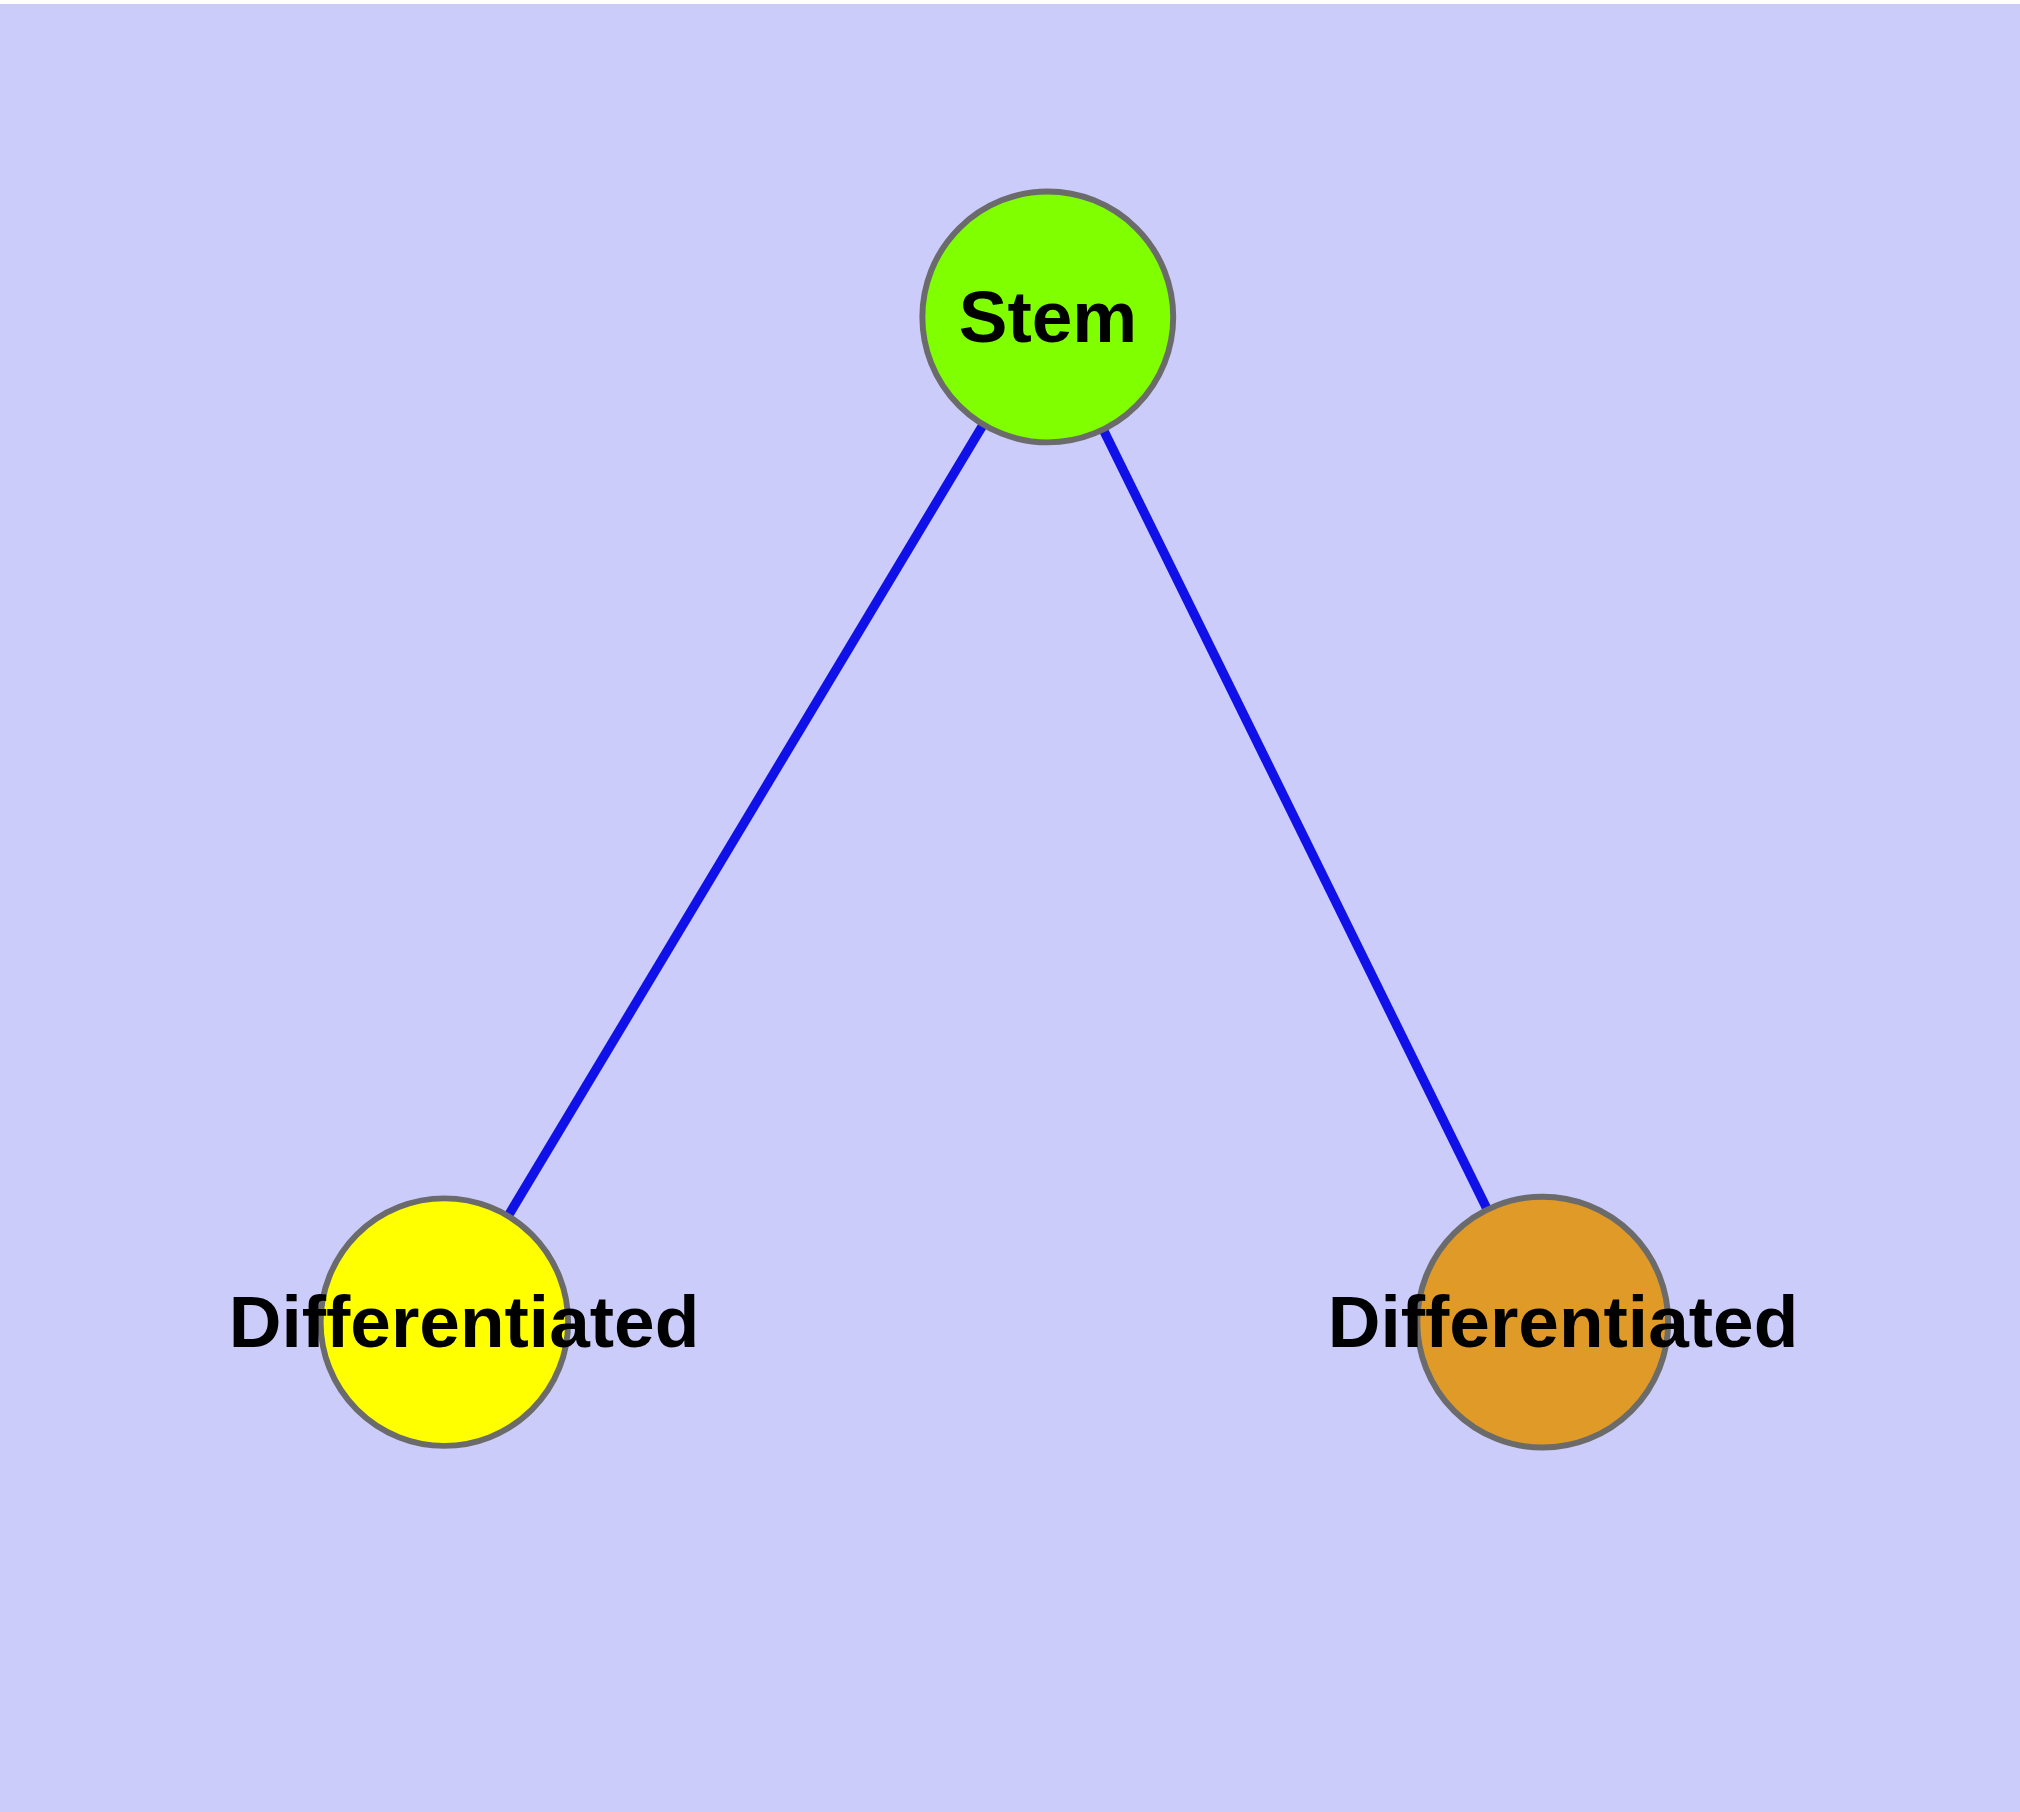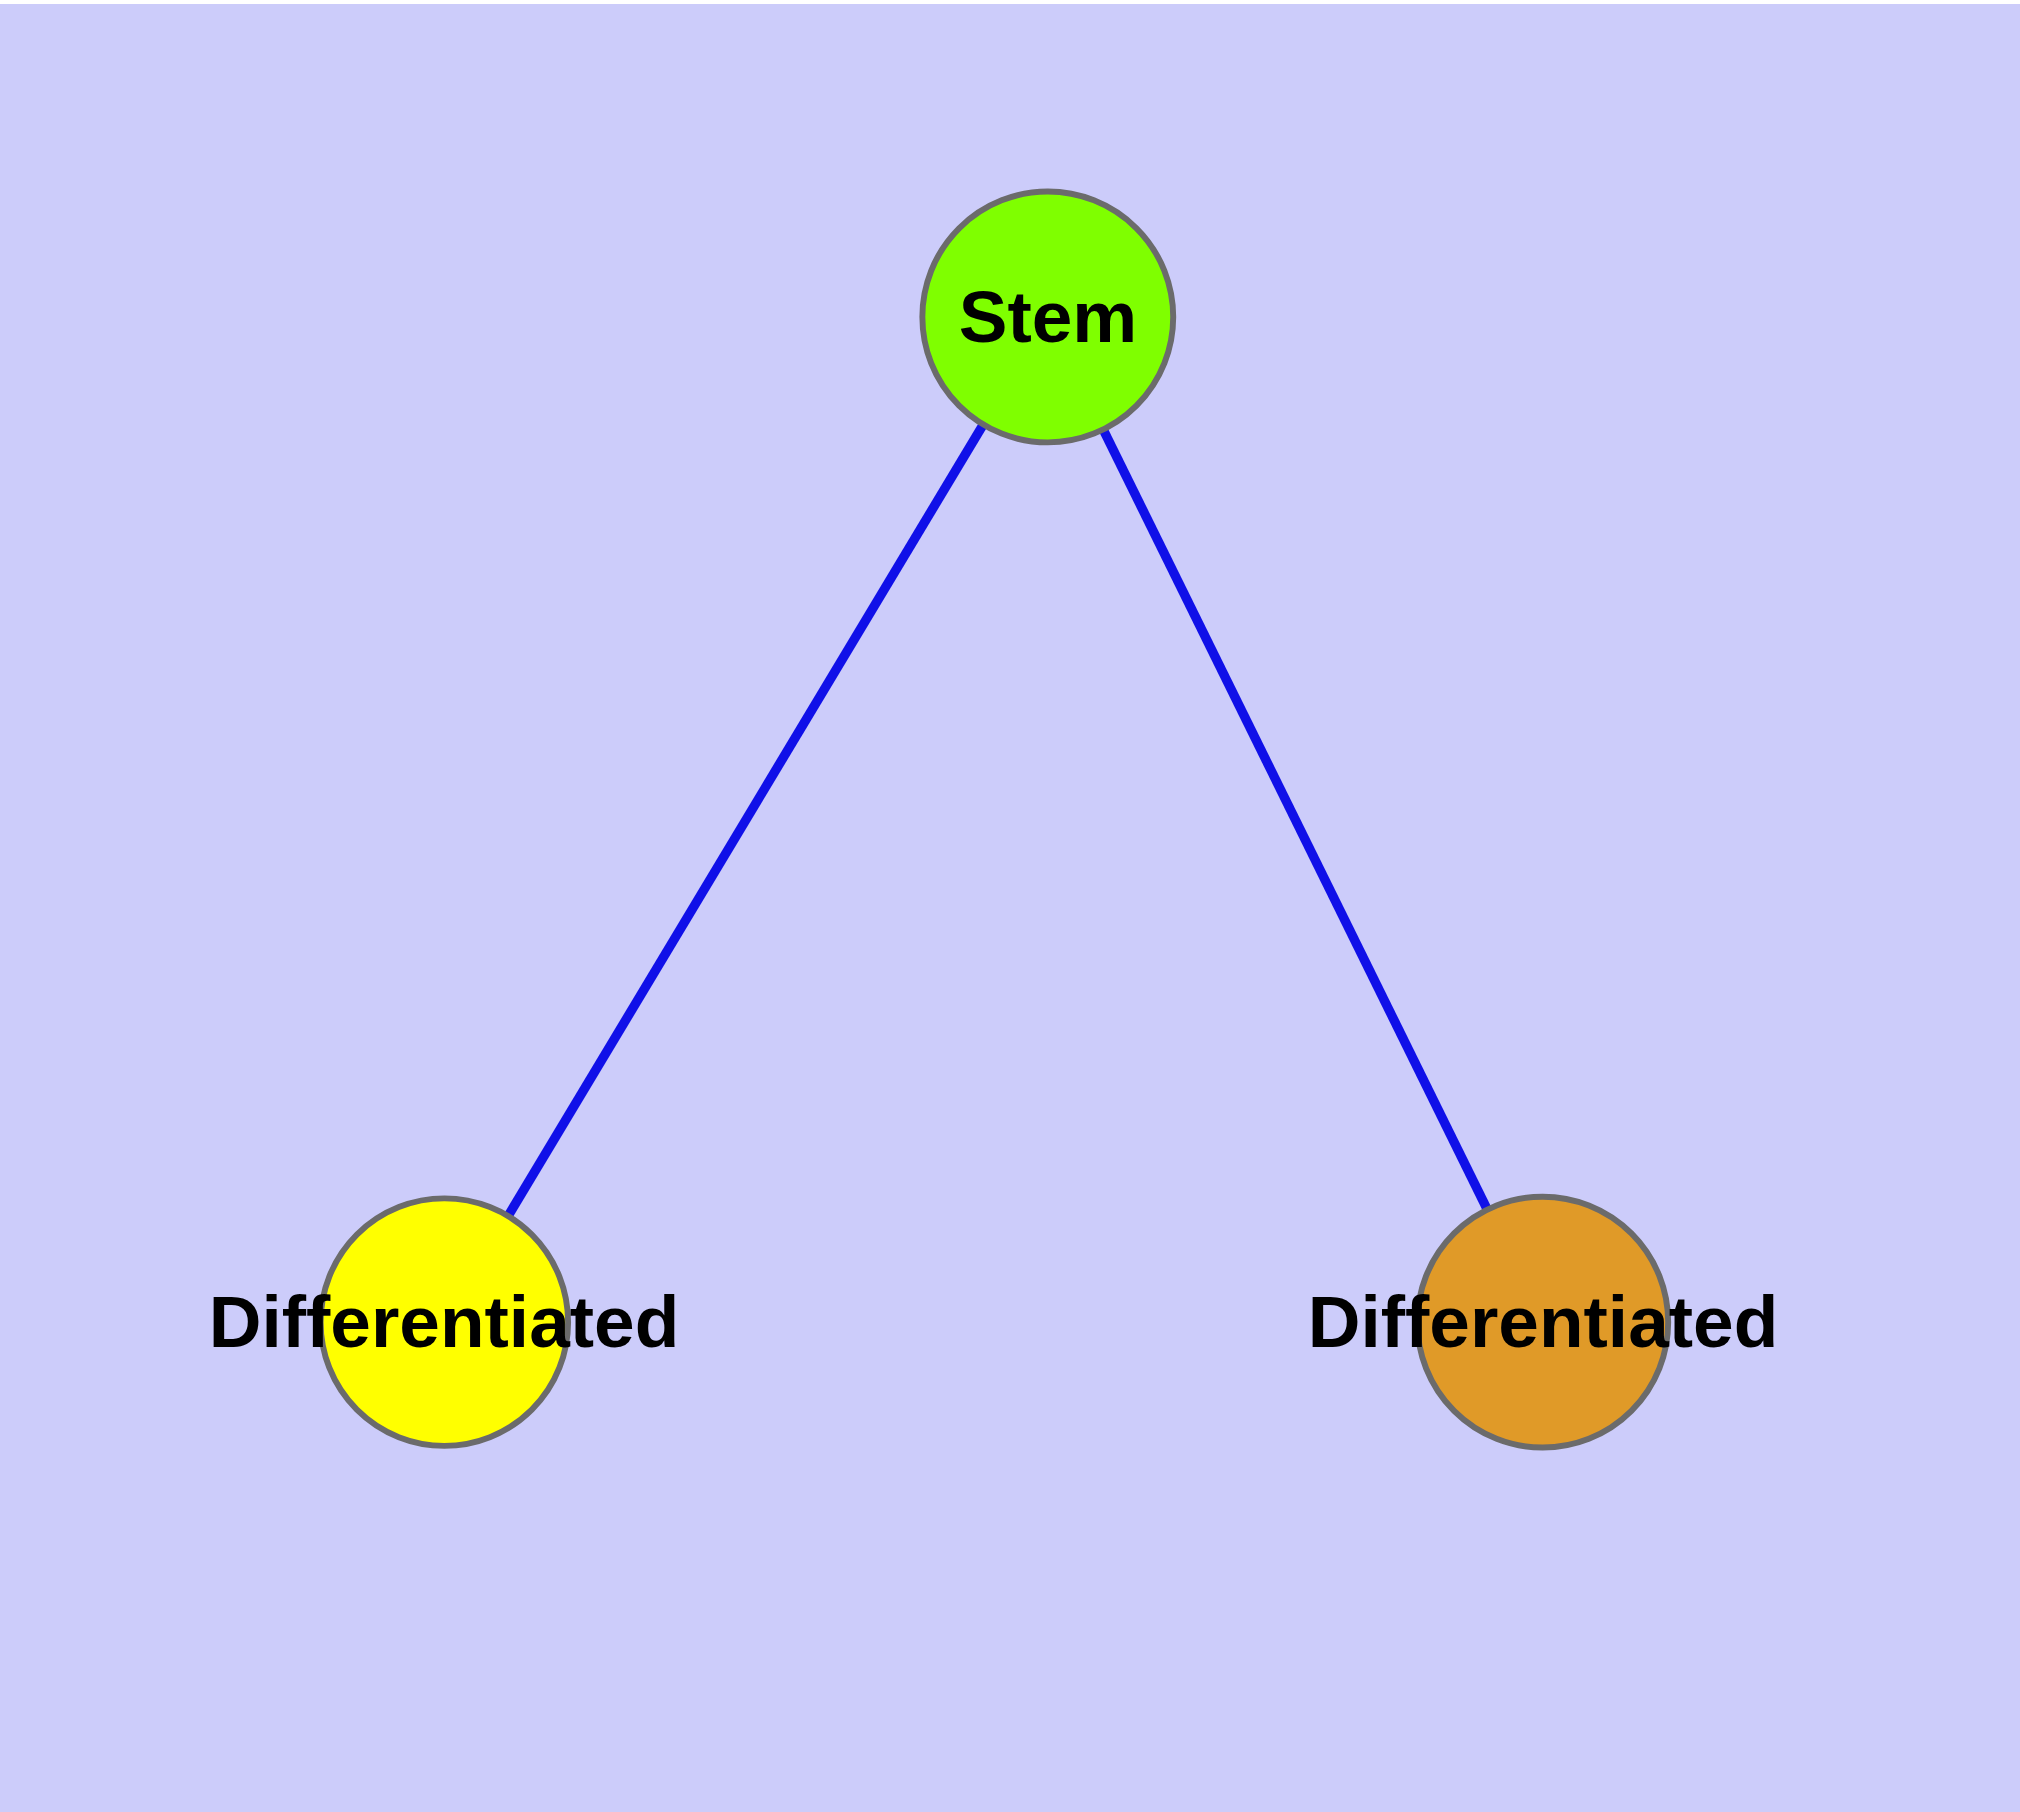--- a/index.html
+++ b/index.html
@@ -37,21 +37,21 @@
     text-align: center;
     color: #000000;
     font-weight: bold;
     line-height: 1.06;
     white-space: nowrap;
     transform: translate(-50%, -50%);
     pointer-events: none;
     font-family: "Liberation Sans", sans-serif;
   }
   .label-stem   { font-size: 73px; text-align: right; }
-  .label-leaf   { font-size: 73px; }
+  .label-leaf   { font-size: 73px; margin-left: 20px; }
 </style>
 </head>
 <body>
 
 <div id="canvas" style="background: rgb(255, 255, 255);">
 
   <div id="plot-area" style="background: rgb(204, 204, 250);"></div>
 
   <svg id="graph-svg" viewBox="0 0 2384 2138" xmlns="http://www.w3.org/2000/svg">
 

